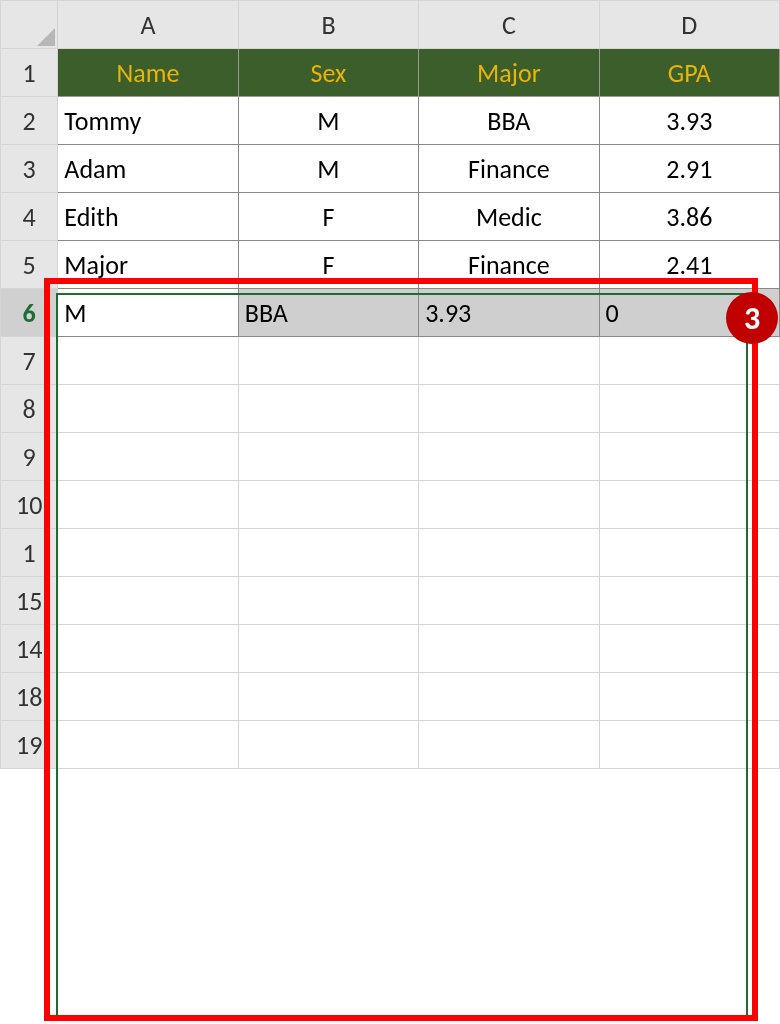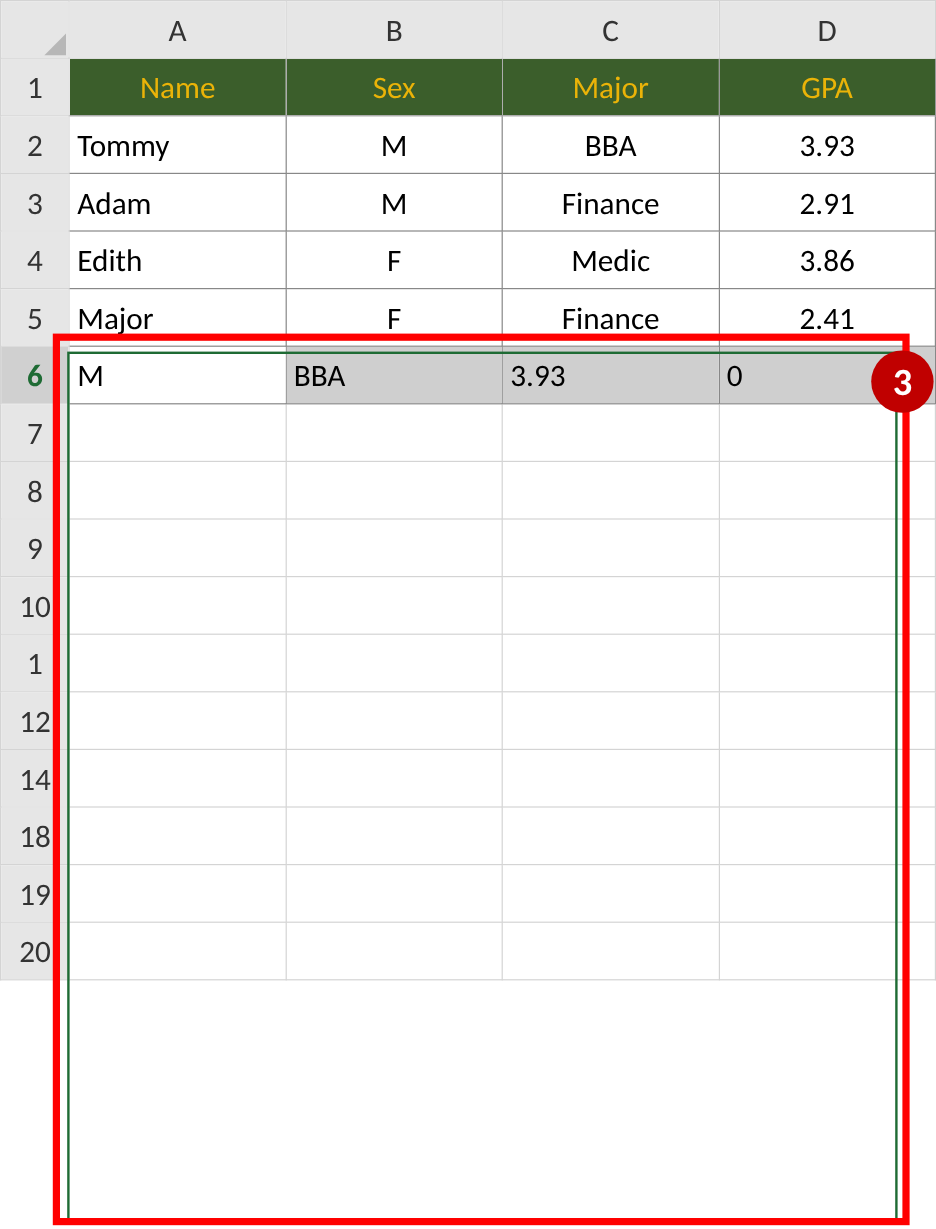--- a/index.html
+++ b/index.html
@@ -197,21 +197,21 @@
         <td></td>
       </tr>
   <tr>
         <td class="rowhdr">1</td>
         <td></td>
         <td></td>
         <td></td>
         <td></td>
       </tr>
   <tr>
-        <td class="rowhdr">12</td>
+        <td class="rowhdr">15</td>
         <td></td>
         <td></td>
         <td></td>
         <td></td>
       </tr>
   <tr>
         <td class="rowhdr">14</td>
         <td></td>
         <td></td>
         <td></td>
@@ -219,27 +219,20 @@
       </tr>
   <tr>
         <td class="rowhdr">18</td>
         <td></td>
         <td></td>
         <td></td>
         <td></td>
       </tr>
   <tr>
         <td class="rowhdr">19</td>
-        <td></td>
-        <td></td>
-        <td></td>
-        <td></td>
-      </tr>
-  <tr>
-        <td class="rowhdr">20</td>
         <td></td>
         <td></td>
         <td></td>
         <td></td>
       </tr>
 </tbody>
   </table>
 
 <div class="green-outline" style="left:56px; top:293px; width:692px; height:727px;"></div>
 

